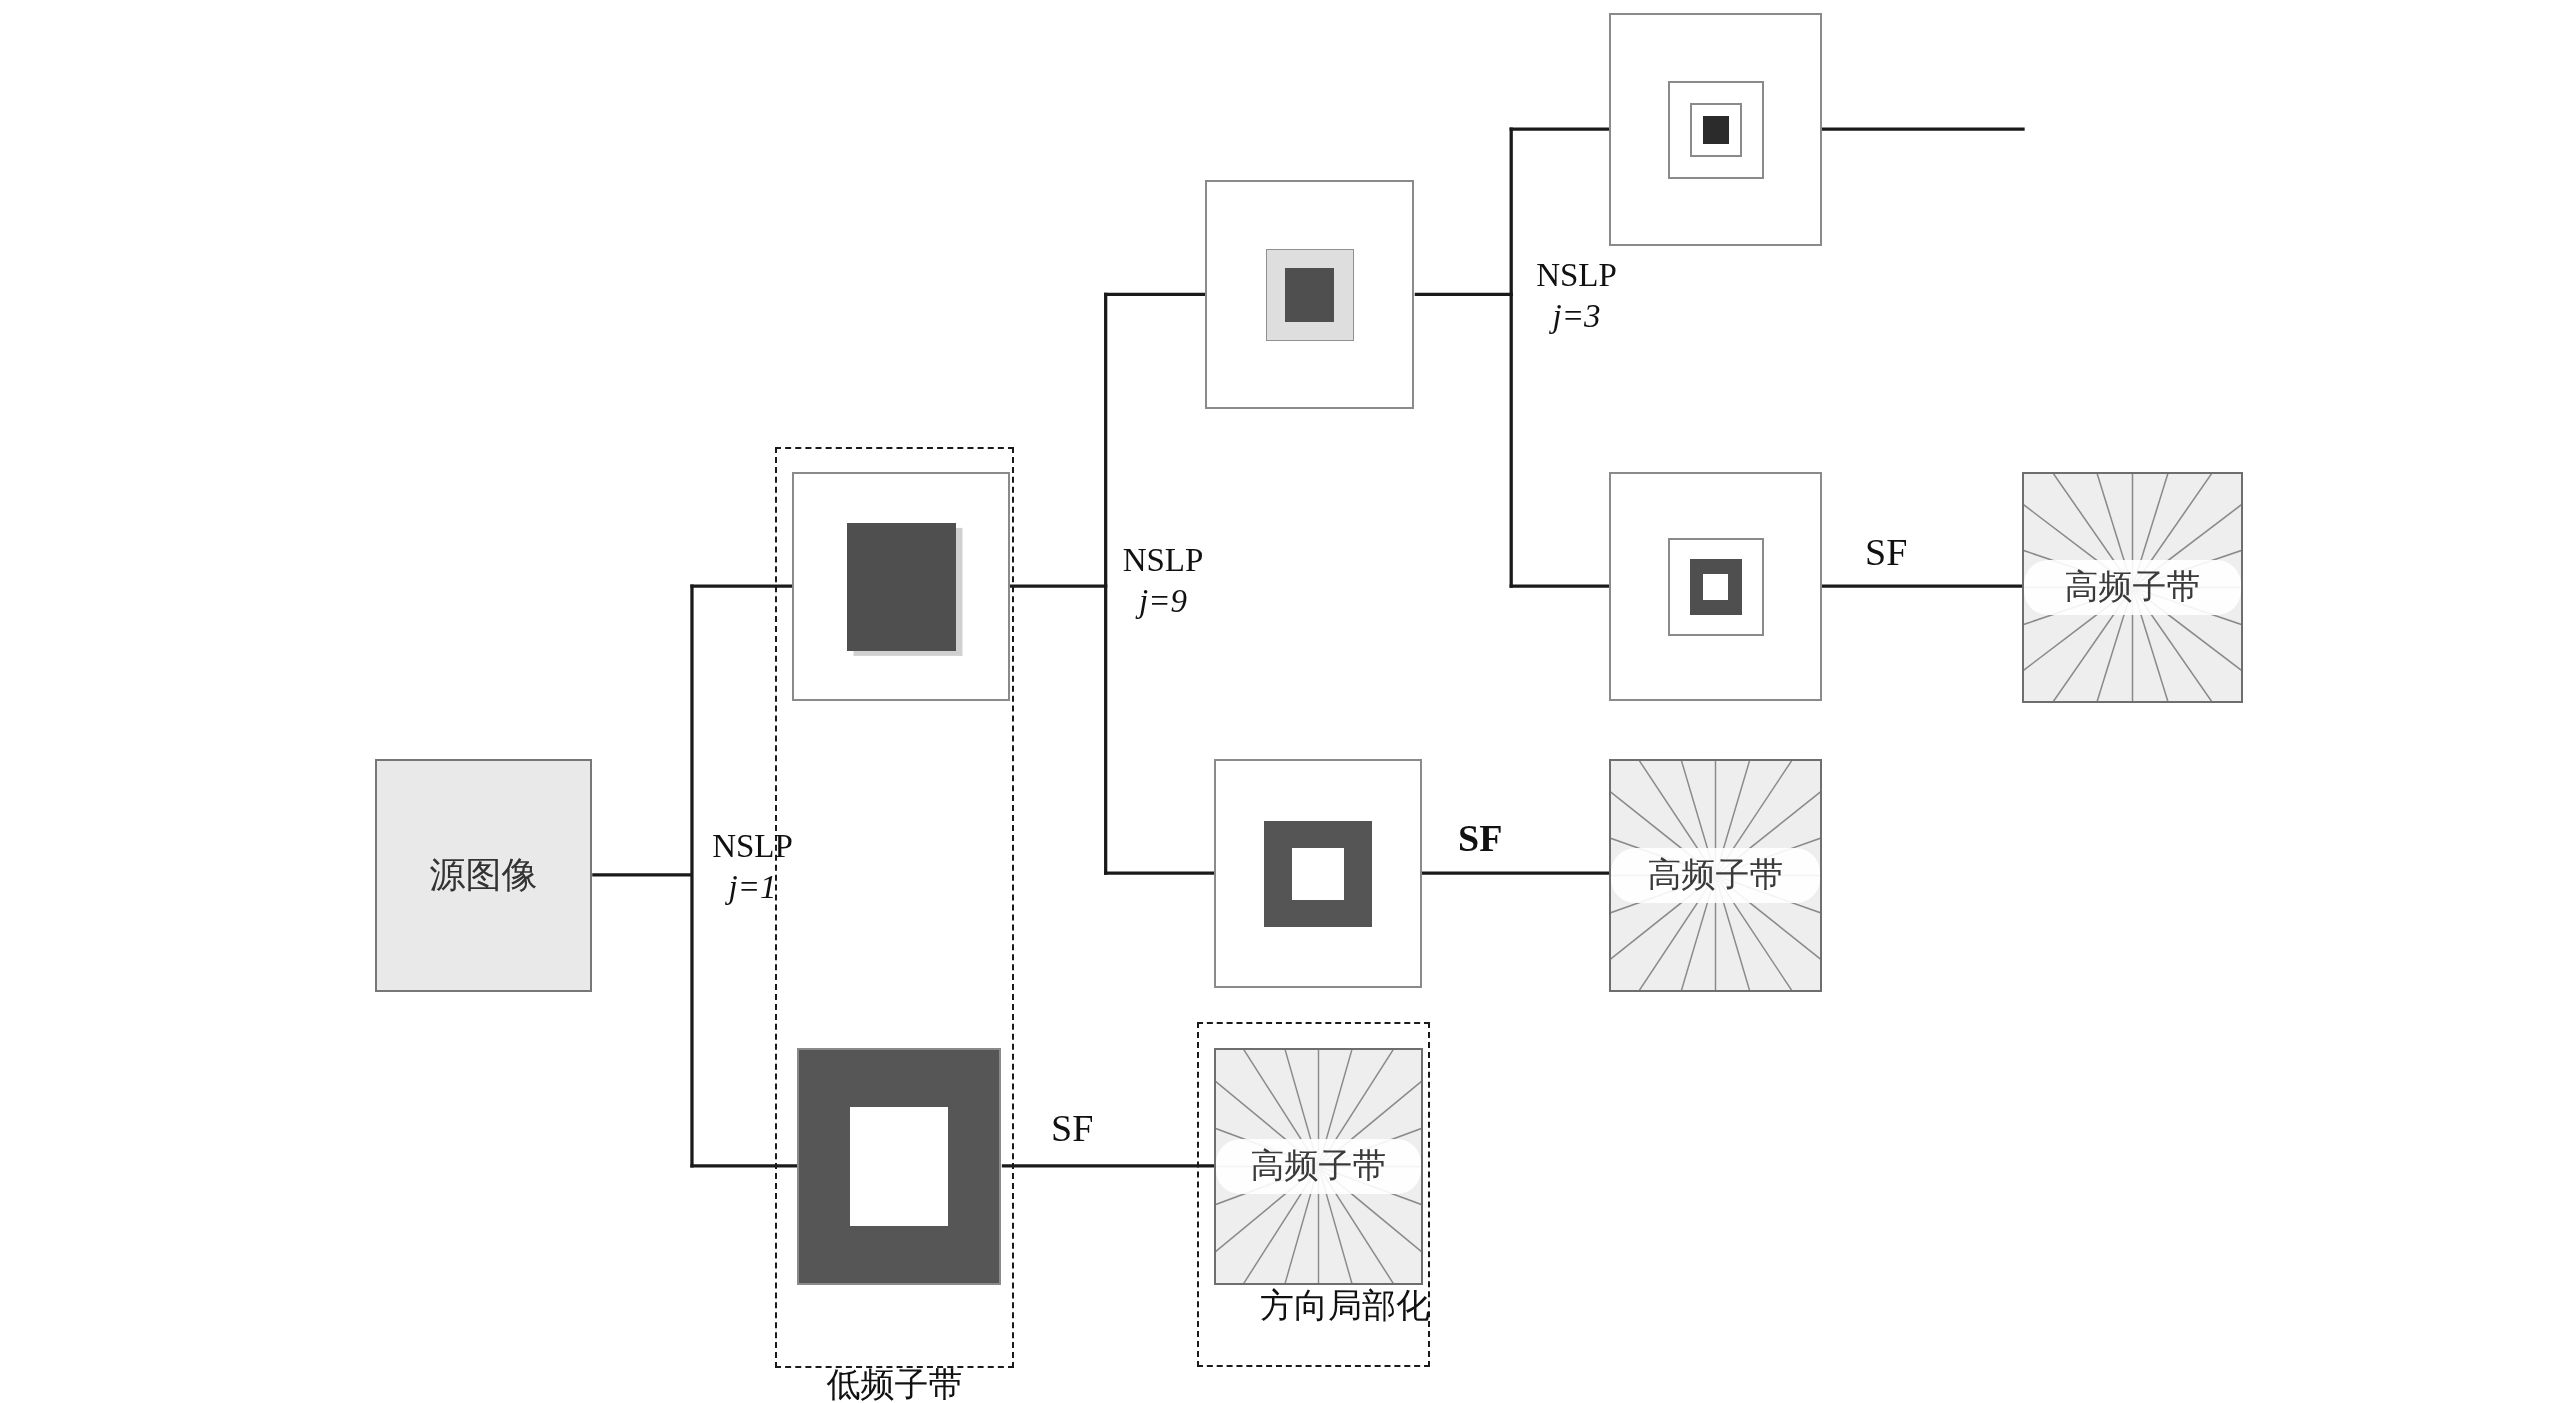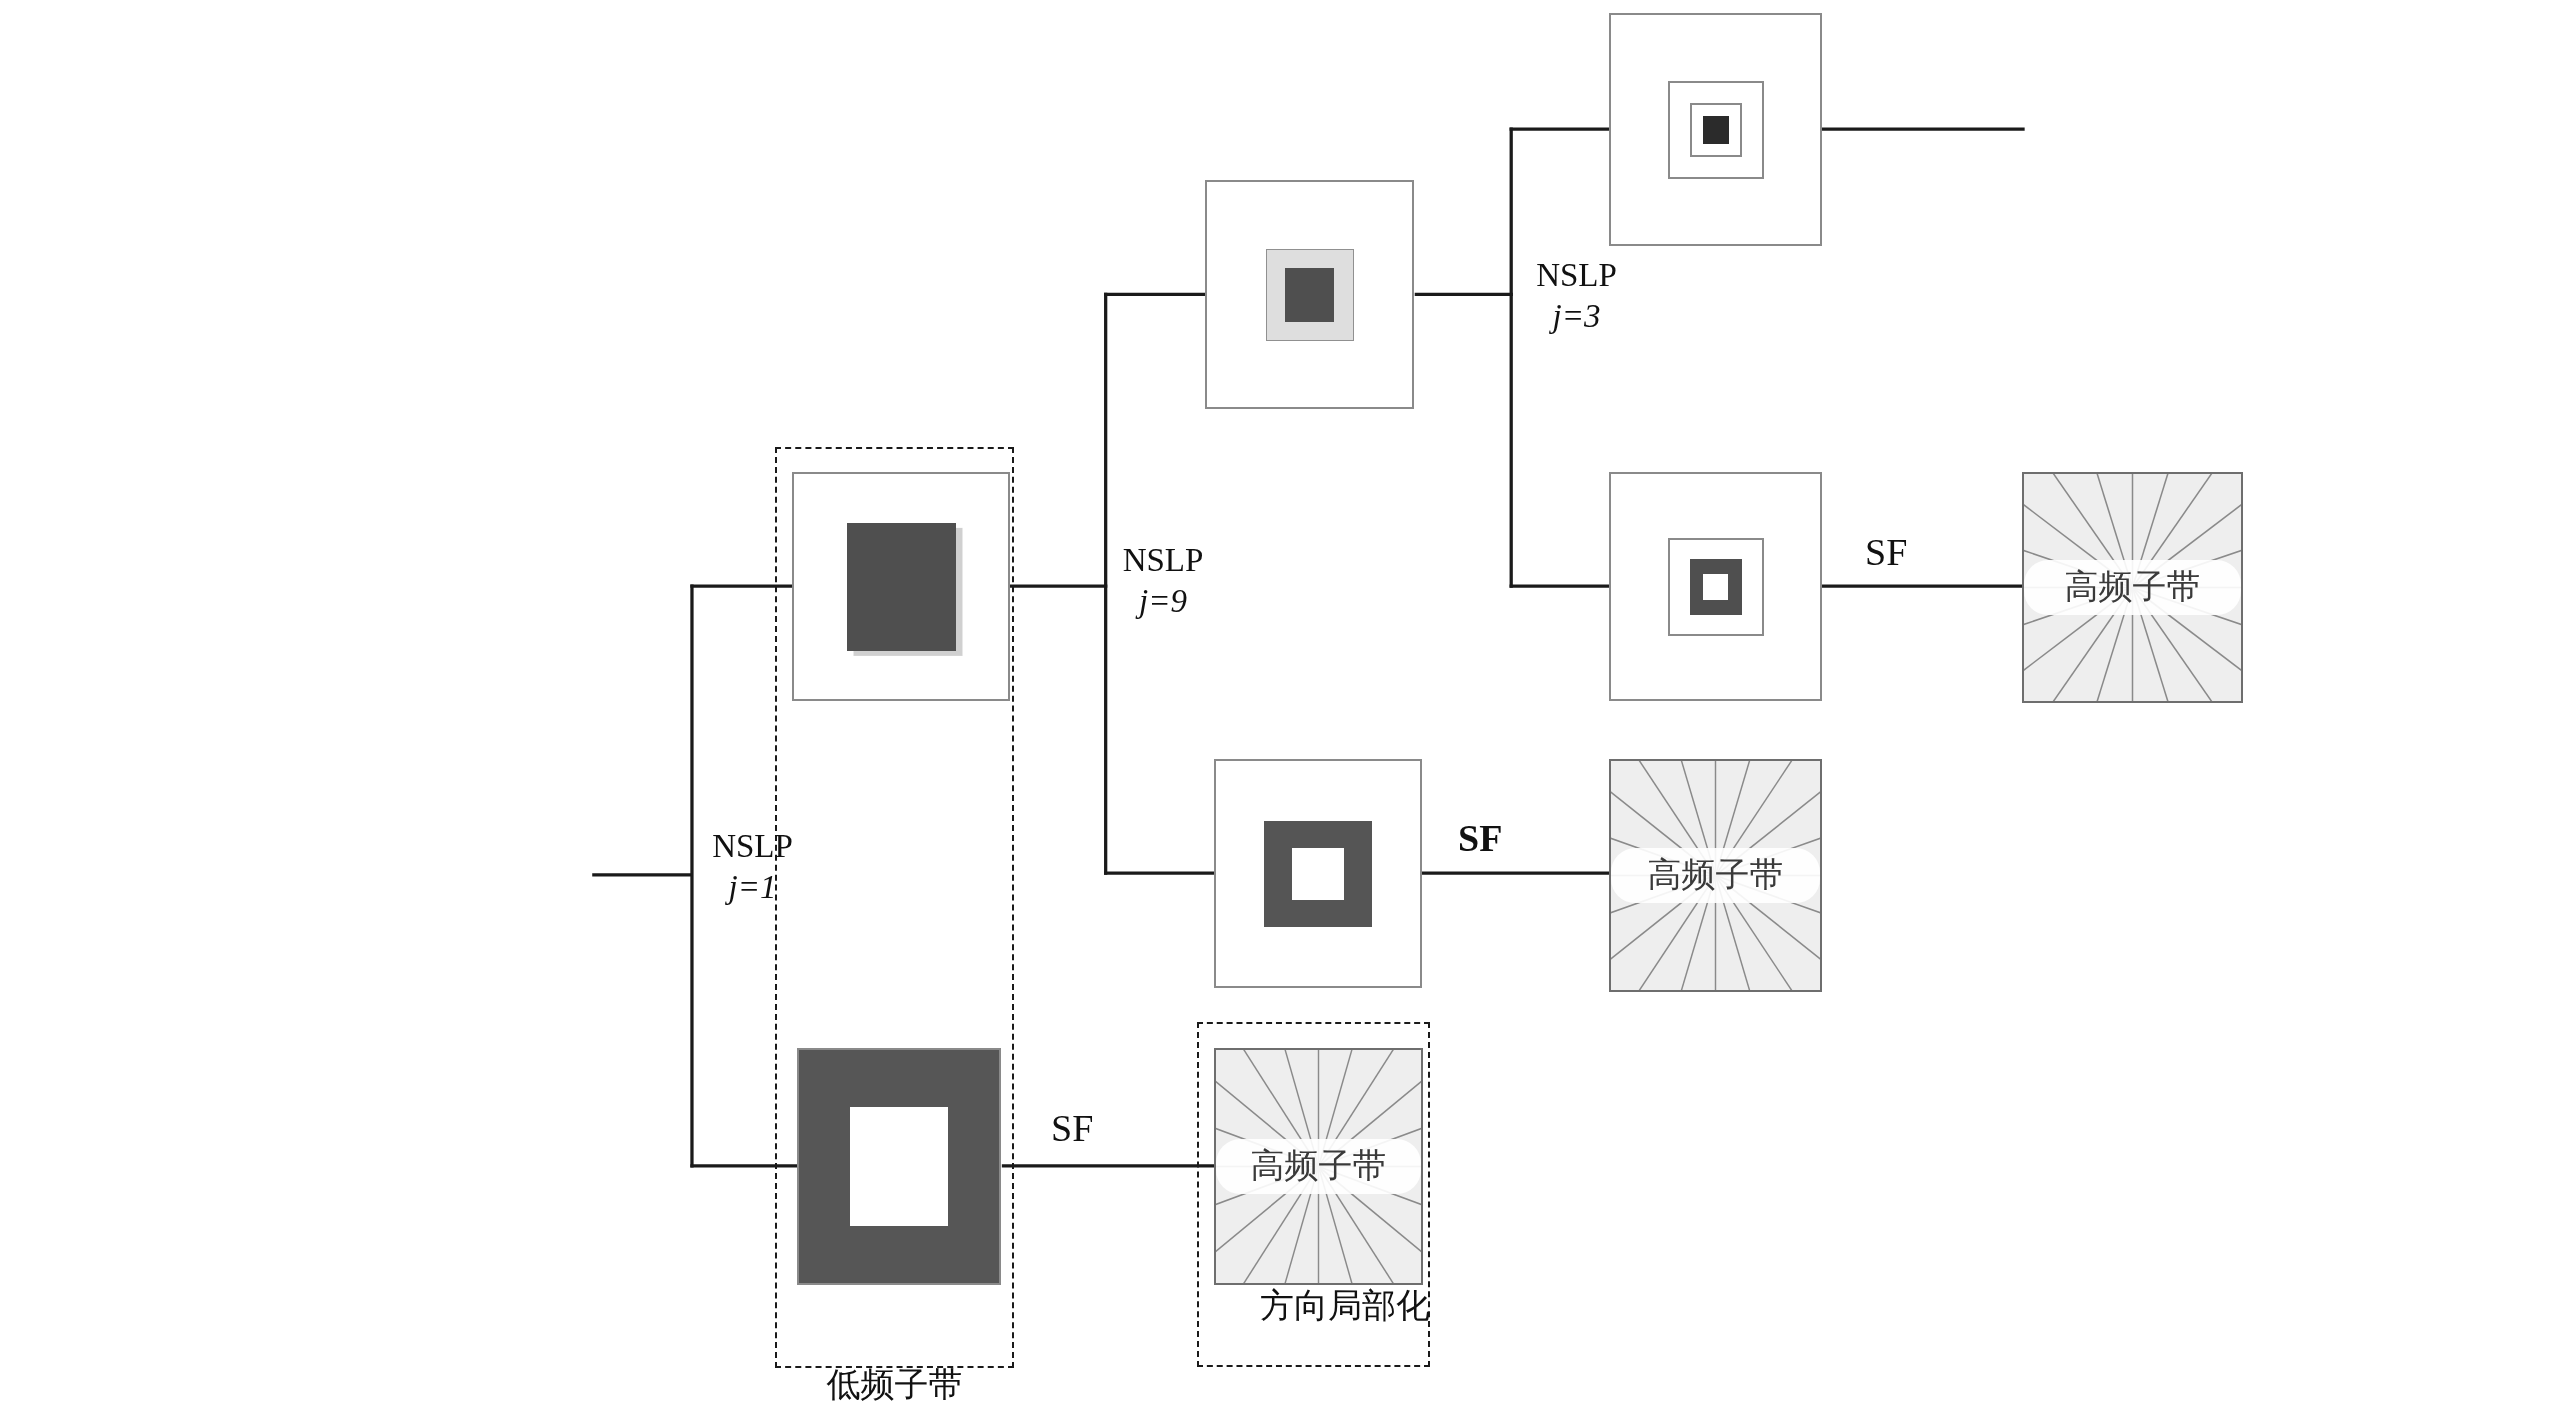--- a/index.html
+++ b/index.html
@@ -122,20 +122,23 @@
       <line x1="2228" y1="158" x2="2476" y2="158"></line>
       <line x1="2228" y1="717" x2="2476" y2="717"></line>
       <line x1="1738" y1="1068" x2="1972" y2="1068"></line>
       <line x1="1225" y1="1426" x2="1488" y2="1426"></line>
     </g>
   </svg>
 
   <div id="grp1" class="group-outline"></div>
   <div id="grp2" class="group-outline"></div>
 
+  <div id="src" class="panel">
+    <span class="boxlabel">源图像</span>
+  </div>
 
   <div id="j1low" class="panel">
     <div class="darksq"></div>
   </div>
   <div id="j1high" class="panel">
     <div class="hole"></div>
   </div>
 
   <div id="j2low" class="panel">
     <div class="mid centerer">

